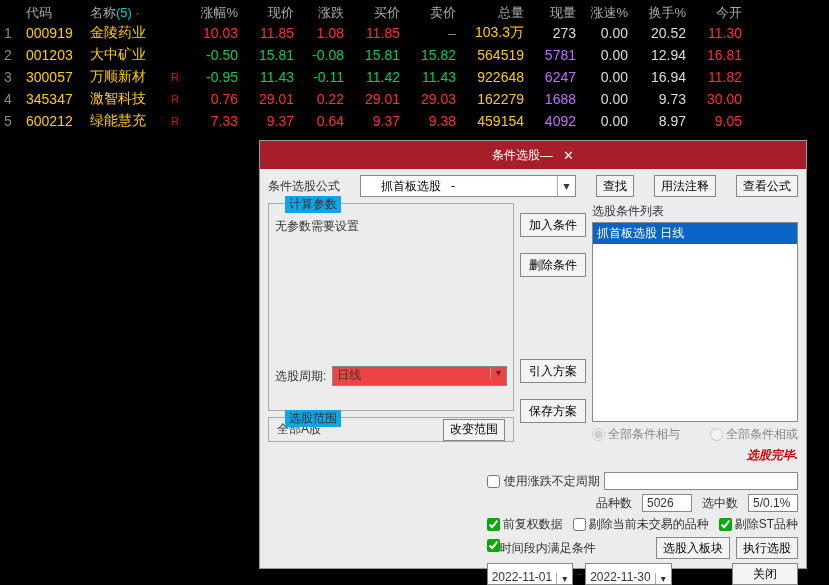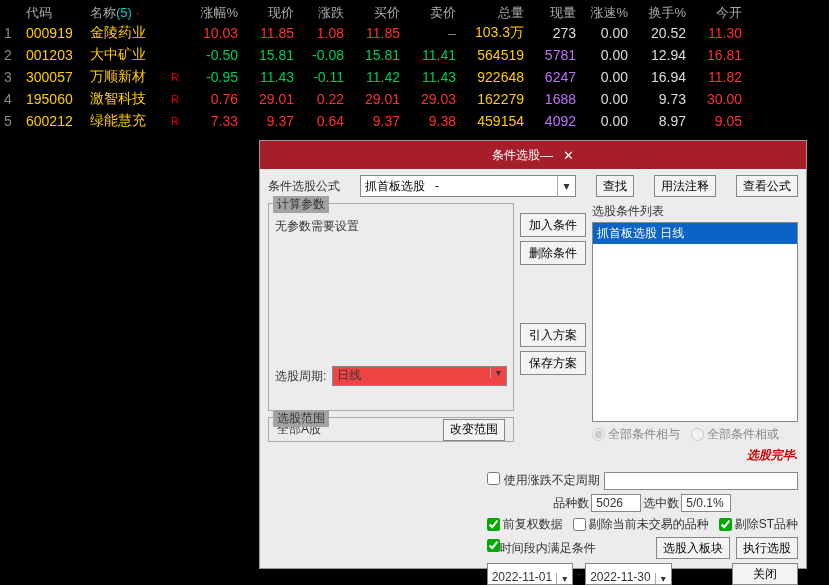--- a/index.html
+++ b/index.html
@@ -15,48 +15,48 @@
 .c-pct{width:58px}.c-px{width:56px}.c-chg{width:50px}.c-bid{width:56px}.c-ask{width:56px}.c-vol{width:68px}.c-cur{width:52px}.c-spd{width:52px}.c-turn{width:58px}.c-open{width:56px}
 .yellow{color:#ffcc00}.red{color:#ff3030}.green{color:#00cc55}.white{color:#ddd}.purple{color:#c070ff}.cyan{color:#00cccc}.gray{color:#888}
 .dlg{position:absolute;left:259px;top:140px;width:548px;height:429px;background:#ececec;border:1px solid #999;font-size:12px}
 .titlebar{background:#a61e2a;color:#fff;height:28px;display:flex;align-items:center;padding:0 6px;justify-content:center}
 .titlebar-btns{display:flex;gap:10px;font-size:13px}
 .titlebar-btns span{cursor:pointer}
 .dlg-body{padding:6px 8px;color:#333}
 .toprow{display:flex;align-items:center;gap:20px;margin-bottom:6px}
 .toprow label{white-space:nowrap}
 .formula-sel{flex:1;display:flex;border:1px solid #888;background:#fff;height:22px}
-.formula-sel input{border:none;flex:1;padding:0 4px;font-size:12px;outline:none}
+.formula-sel input{border:none;flex:1;padding:0 20px;font-size:12px;outline:none}
 .formula-sel .dd{width:18px;border-left:1px solid #aaa;text-align:center;line-height:20px;cursor:pointer}
 .btn{background:#f3f3f3;border:1px solid #888;height:22px;padding:0 6px;cursor:pointer;font-size:12px;white-space:nowrap}
 .mid{display:flex;gap:6px}
 .left-col{width:246px}
 .fieldset{border:1px solid #aaa;padding:6px;margin-bottom:6px;position:relative}
-.fieldset .legend{position:absolute;top:-8px;left:4px;background:#a3a3a3;padding:0 4px;color:#333}
+.fieldset .legend{position:absolute;top:-8px;left:16px;background:#0ea5e9;padding:0 4px;color:#333}
 .fs-param{height:208px}
 .fs-param .inner{color:#333;padding-top:8px;height:150px}
 .period-row{display:flex;align-items:center;gap:6px;margin-top:6px}
 .sel{border:1px solid #888;background:#ef4444;height:20px;display:flex;align-items:flex-start;flex:1}
 .sel span{flex:1;padding:0 4px}
 .sel .dd{width:16px;border-left:1px solid #aaa;text-align:center;cursor:pointer;font-size:10px}
 .fs-scope{height:25px;display:flex;align-items:center;justify-content:space-between;padding:6px 8px}
-.mid-btns{display:flex;flex-direction:column;gap:4px;padding-top:10px}
+.mid-btns{display:flex;flex-direction:column;gap:16px;padding-top:10px}
 .mid-btns .btn{width:66px;height:24px}
 .right-col{flex:1}
 .right-col .lbl{margin-bottom:2px;display:block}
 .listbox{border:1px solid #888;background:#fff;height:200px;overflow:auto}
 .listbox .item{padding:2px 4px;cursor:pointer}
 .listbox .item.sel-item{background:#0a63c7;color:#fff}
-.radio-row{display:flex;gap:11px;margin-top:4px;color:#888}
+.radio-row{display:flex;gap:30px;margin-top:4px;color:#888}
 .radio-row label{display:flex;align-items:center;gap:3px}
 .status-row{text-align:right;color:#cc0000;margin-top:4px;font-weight:bold;font-style:italic}
 .bottom{margin-top:4px}
-.chk-row{display:flex;align-items:flex-start;gap:4px;margin:4px 0}
+.chk-row{display:flex;align-items:center;gap:4px;margin:4px 0}
 .chk-row input[type=text]{flex:1;border:1px solid #888;height:18px;padding:0 2px}
-.stats-row{display:flex;justify-content:center;gap:2px;align-items:center;margin:4px 0}
+.stats-row{display:flex;justify-content:flex-end;gap:10px;align-items:center;margin:4px 0}
 .stats-row .box{border:1px solid #888;background:#fff;padding:1px 4px;min-width:50px;display:inline-block}
 .opt-row{display:flex;gap:10px;align-items:center;margin:4px 0}
 .opt-row label{display:flex;align-items:center;gap:3px;white-space:nowrap}
 .final-row{display:flex;align-items:center;gap:6px;margin:4px 0}
 .final-row .spacer{flex:1}
 .date-row{display:flex;align-items:center;gap:4px;margin-top:4px}
 .date-sel{display:flex;border:1px solid #888;background:#fff;height:22px;align-items:flex-end}
 .date-sel span{padding:0 4px}
 .date-sel .dd{width:16px;border-left:1px solid #aaa;text-align:center;cursor:pointer;font-size:10px}
 input[type=checkbox],input[type=radio]{cursor:pointer}
@@ -101,21 +101,21 @@
       </div>
       <div class="row">
         <div class="c-idx">2</div>
   <div class="c-code yellow">001203</div>
   <div class="c-name yellow">大中矿业</div>
   <div class="c-tag"></div>
   <div class="c-pct green">-0.50</div>
   <div class="c-px green">15.81</div>
   <div class="c-chg green">-0.08</div>
   <div class="c-bid green">15.81</div>
-  <div class="c-ask green">11.41</div>
+  <div class="c-ask green">15.82</div>
   <div class="c-vol yellow">564519</div>
   <div class="c-cur purple">5781</div>
   <div class="c-spd white">0.00</div>
   <div class="c-turn white">12.94</div>
   <div class="c-open red">16.81</div>
       </div>
       <div class="row">
         <div class="c-idx">3</div>
   <div class="c-code yellow">300057</div>
   <div class="c-name yellow">万顺新材</div>
@@ -126,21 +126,21 @@
   <div class="c-bid green">11.42</div>
   <div class="c-ask green">11.43</div>
   <div class="c-vol yellow">922648</div>
   <div class="c-cur purple">6247</div>
   <div class="c-spd white">0.00</div>
   <div class="c-turn white">16.94</div>
   <div class="c-open red">11.82</div>
       </div>
       <div class="row">
         <div class="c-idx">4</div>
-  <div class="c-code yellow">195060</div>
+  <div class="c-code yellow">345347</div>
   <div class="c-name yellow">激智科技</div>
   <div class="c-tag">R</div>
   <div class="c-pct red">0.76</div>
   <div class="c-px red">29.01</div>
   <div class="c-chg red">0.22</div>
   <div class="c-bid red">29.01</div>
   <div class="c-ask red">29.03</div>
   <div class="c-vol yellow">162279</div>
   <div class="c-cur purple">1688</div>
   <div class="c-spd white">0.00</div>

